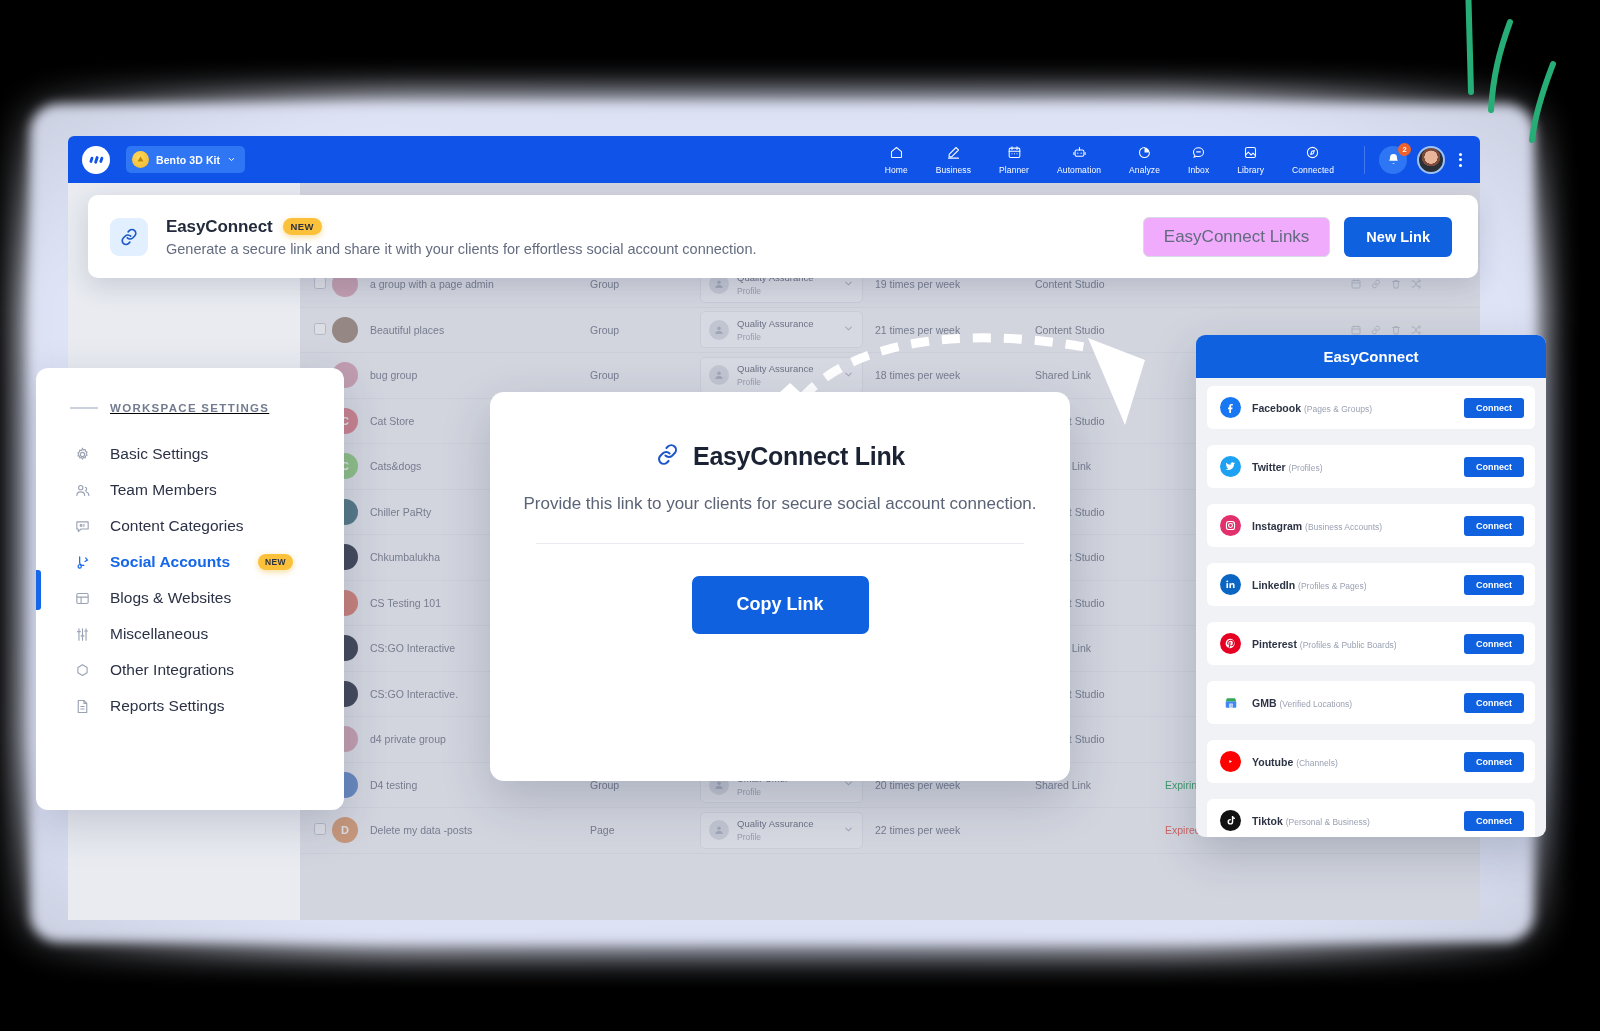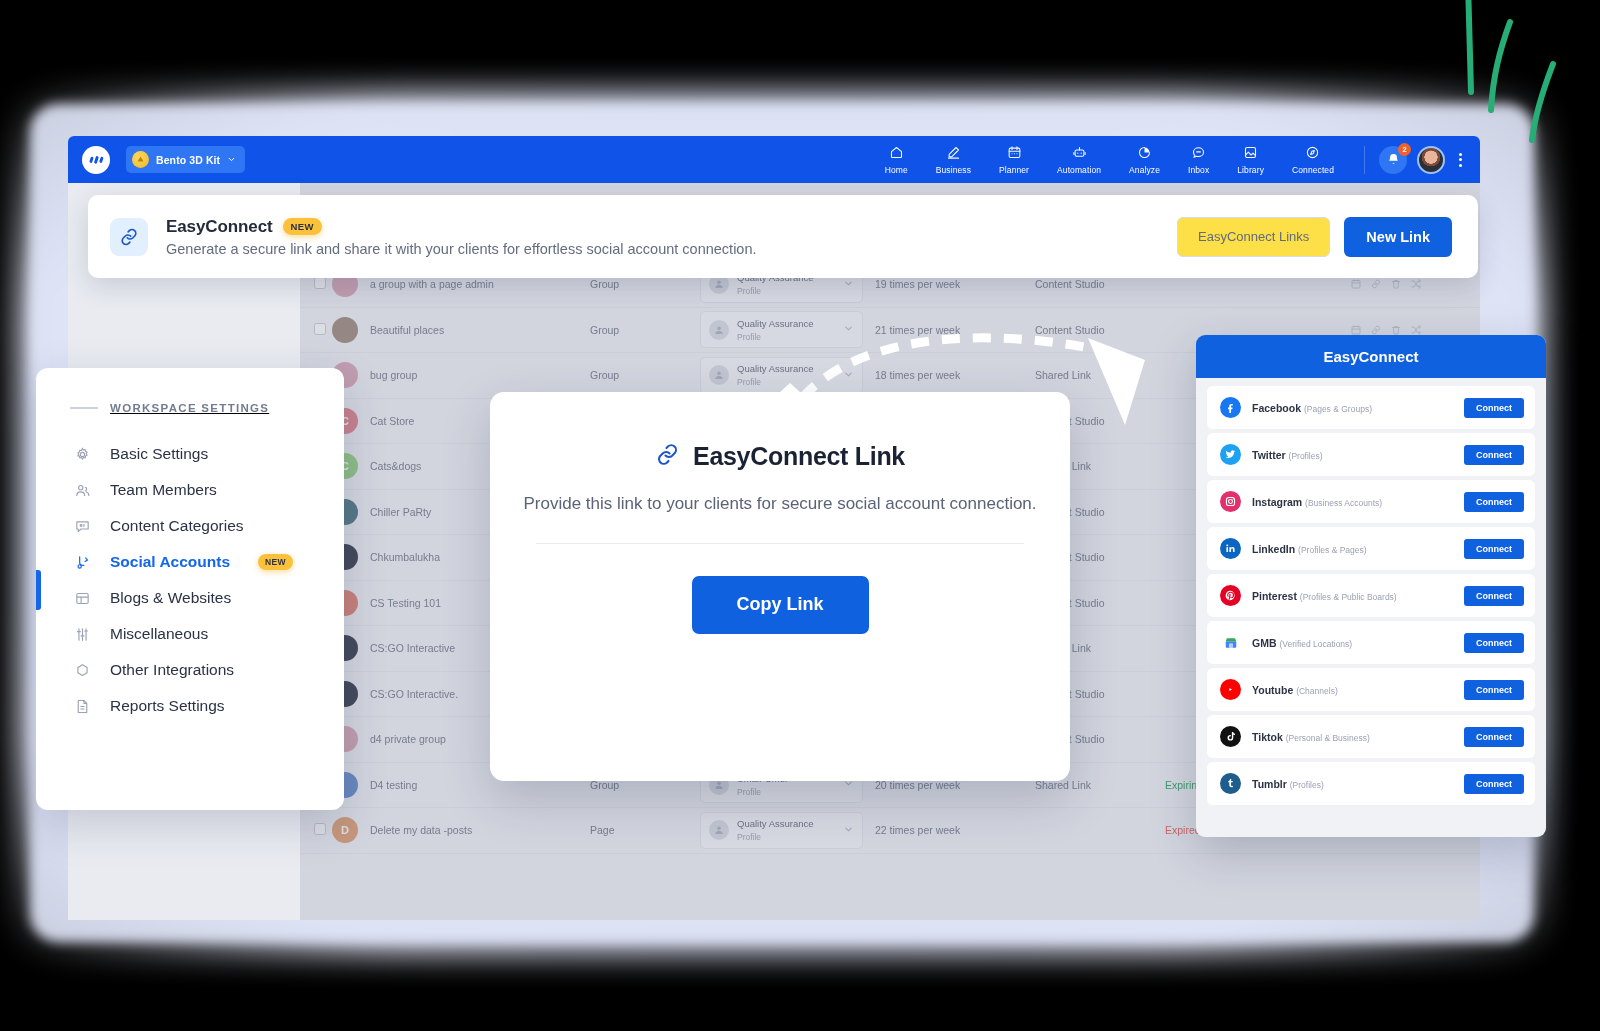--- a/index.html
+++ b/index.html
@@ -148,22 +148,22 @@
   }
   .banner-title { display:flex; align-items:center; gap:10px; }
   .banner-title b { font-size:17px; color:#222a3c; font-weight:700; letter-spacing:-.1px; }
   .newpill {
     background:#fcc13a; color:#2c3142; font-size:9.5px; font-weight:800; letter-spacing:.4px;
     border-radius:9px; padding:3px 8px; box-shadow:0 2px 6px rgba(240,180,40,.45);
   }
   .banner-sub { font-size:14.5px; color:#646c80; margin-top:4px; }
   .banner-btns { margin-left:auto; display:flex; align-items:center; gap:14px; }
   .btn-ghost {
-    height:40px; padding:0 20px; border:1px solid #d6dae4; border-radius:6px; background:#fde047;
-    color:#626a7e; font-size:13px; display:flex;align-items:center; cursor:pointer;
+    height:40px; padding:0 20px; border:1px solid #d6dae4; border-radius:6px; background:#f0abfc;
+    color:#626a7e; font-size:17px; display:flex;align-items:center; cursor:pointer;
     font-family:"Liberation Sans",sans-serif;
   }
   .btn-primary {
     height:40px; padding:0 22px; border:none; border-radius:6px; background:#1061e0;
     color:#fff; font-size:14.5px; font-weight:700; display:flex;align-items:center; cursor:pointer;
     font-family:"Liberation Sans",sans-serif;
   }
 
   
   .wscard {
@@ -215,21 +215,21 @@
     font-family:"Liberation Sans",sans-serif;
   }
 
   
   .ecpanel {
     position:absolute; left:1196px; top:335px; width:350px; height:502px;
     background:#f0f2f6; border-radius:9px; box-shadow:0 16px 46px rgba(25,35,70,.22); overflow:hidden;
   }
   .ec-head { height:43px; background:#1061e0; display:flex;align-items:center;justify-content:center; }
   .ec-head b { color:#fff; font-size:15px; font-weight:700; }
-  .ec-list { padding:8px 11px; display:flex; flex-direction:column; gap:4px; }
+  .ec-list { padding:8px 11px; display:flex; flex-direction:column; gap:16px; }
   .ec-row {
     height:43px; background:#fff; border-radius:6px; display:flex; align-items:center;
     padding:0 11px 0 13px; gap:11px;
   }
   .ec-ico { width:21px;height:21px;border-radius:50%; flex:none;
             display:flex;align-items:center;justify-content:center; }
   .ec-name { font-size:10.5px; color:#2c3344; font-weight:600; }
   .ec-name .sub { font-size:8.5px; color:#9aa1b2; font-weight:400; }
   .ec-btn {
     margin-left:auto; background:#1061e0; color:#fff; border:none; border-radius:3px;

